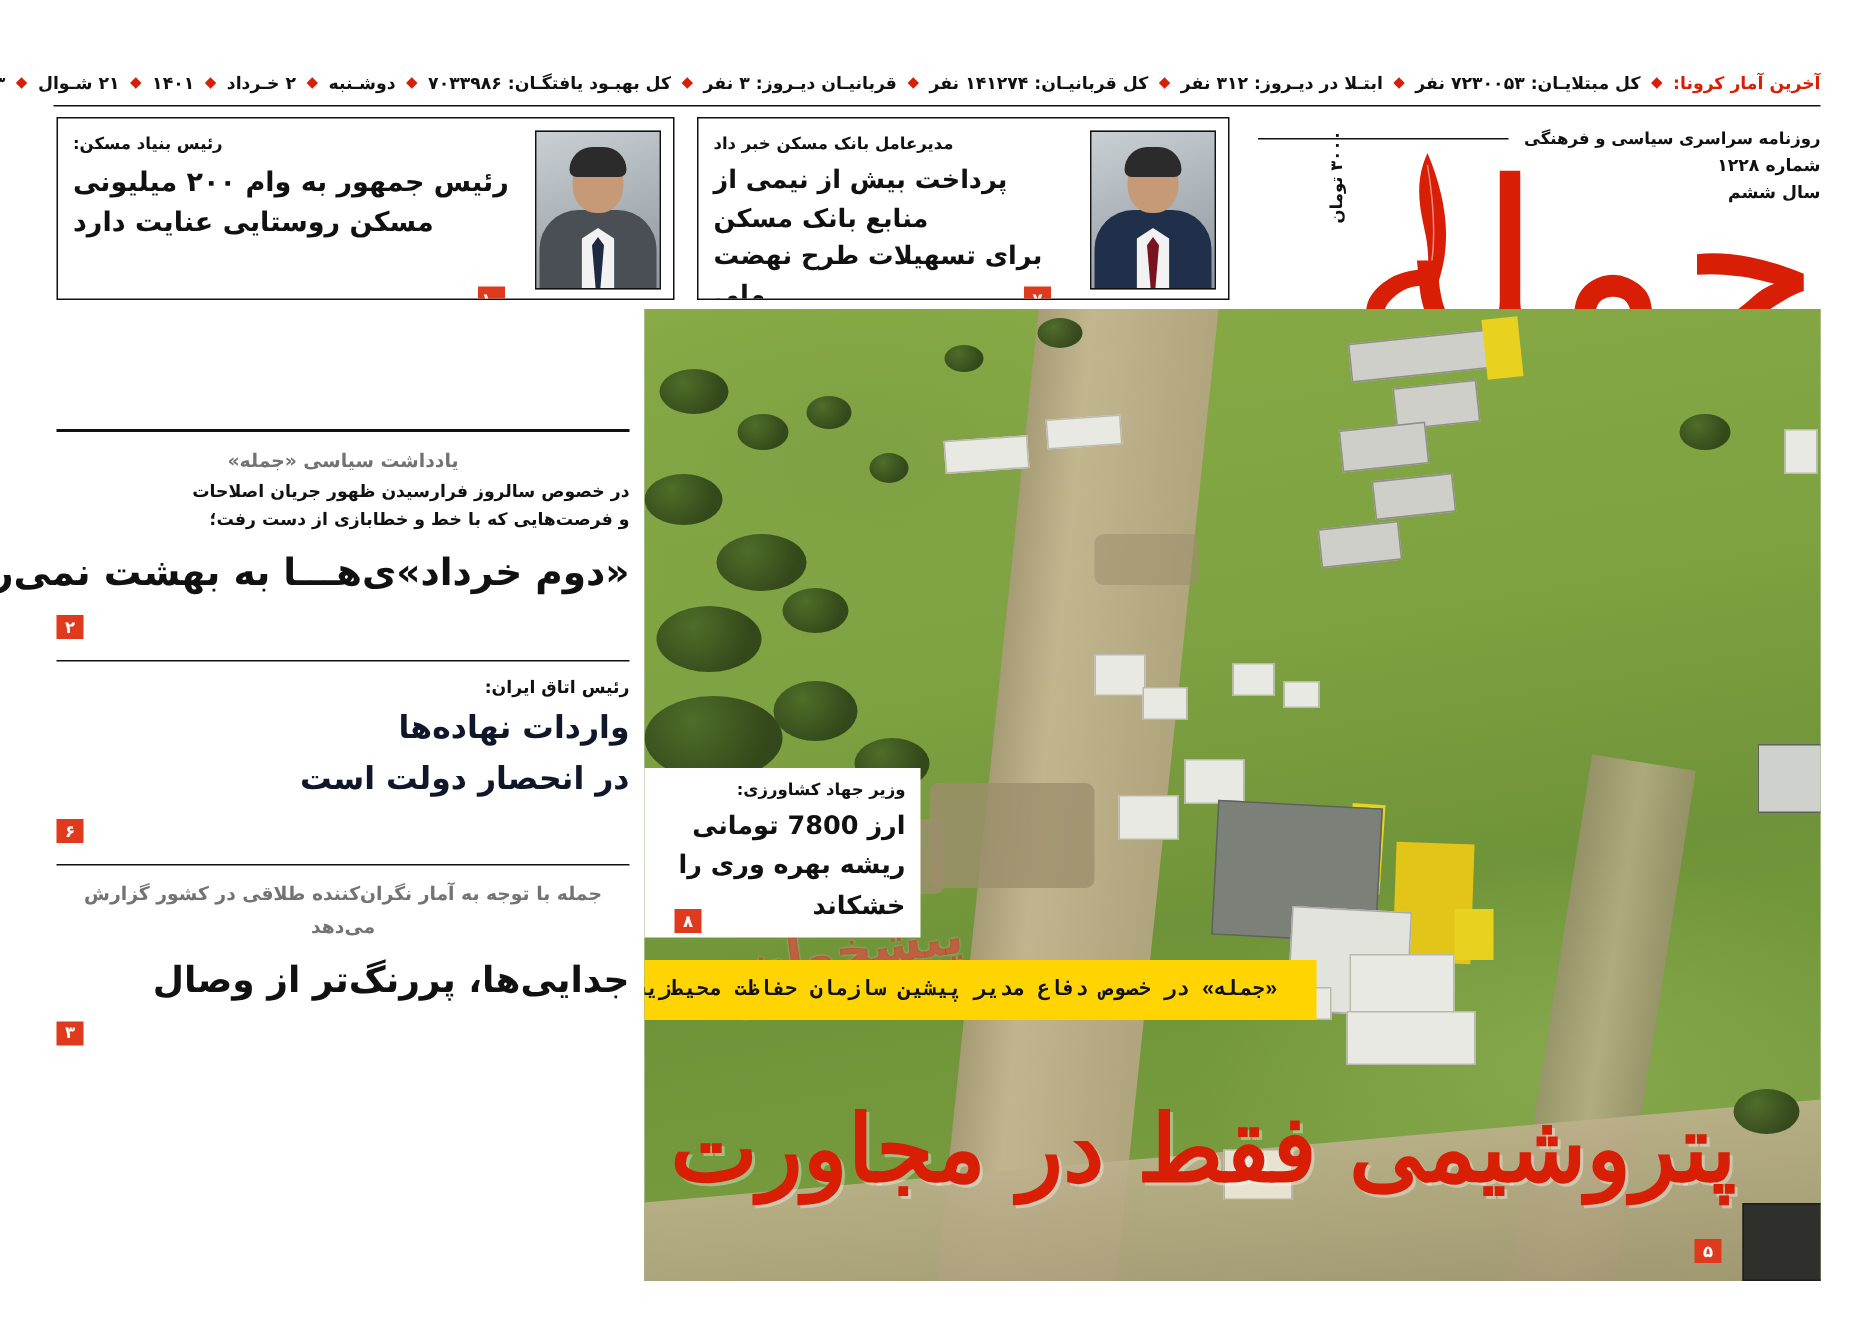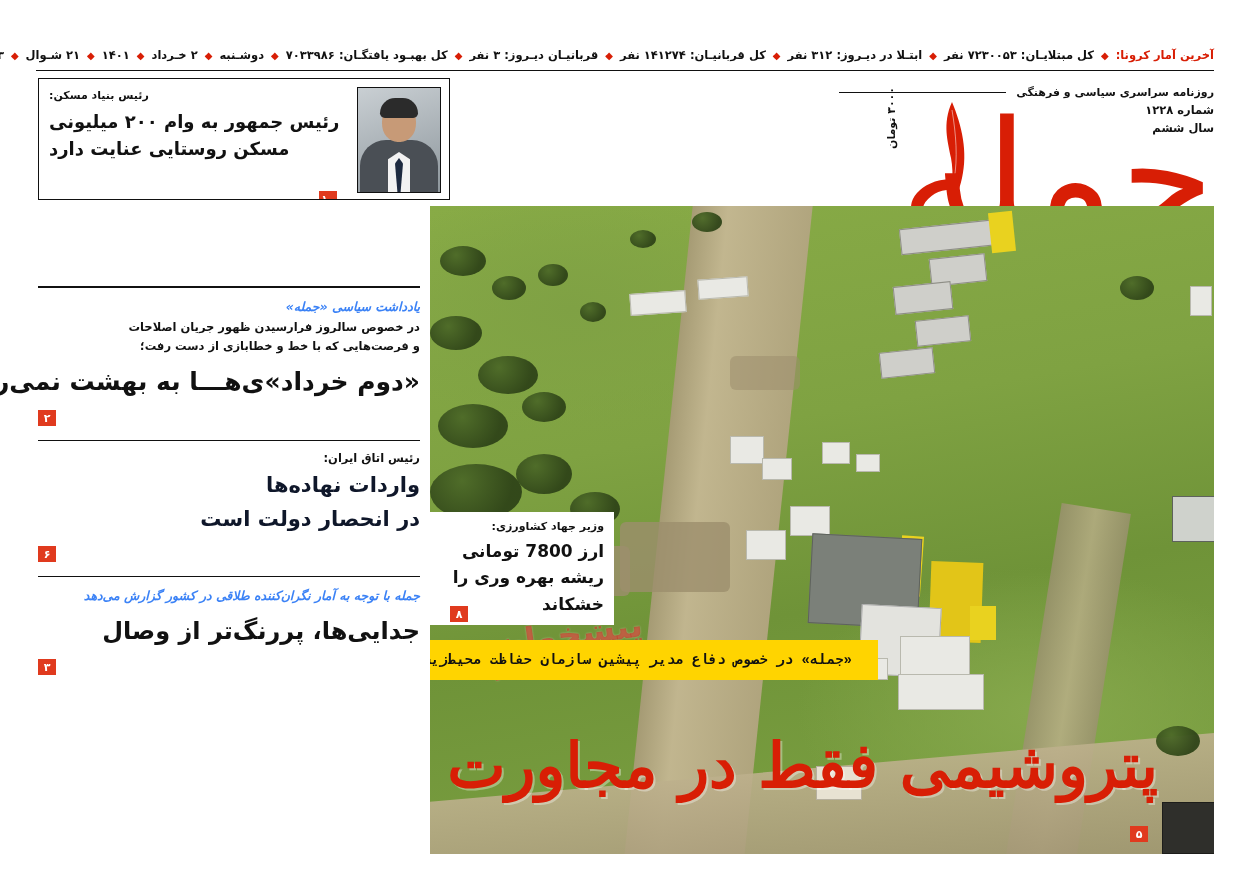--- a/index.html
+++ b/index.html
@@ -367,26 +367,25 @@
     right: 830px;
     width: 382px;
     direction: rtl;
   }
   .col-rule {
     height: 2px;
     background: #111;
     margin: 0 0 8px 0;
   }
   .col-kicker-red {
-    color: #3b82f6;
+    color: #737373;
     font-size: 12.5px;
     font-weight: bold;
     line-height: 1.75;
-    text-align: right;
-    font-style: italic;
+    text-align: center;
   }
   .col-kicker {
     color: #111;
     font-size: 11.5px;
     font-weight: bold;
     line-height: 1.7;
     text-align: right;
   }
   .col-head {
     font-size: 25px;
@@ -479,20 +478,38 @@
       </div>
     </div>
     <div class="mast-price">۳۰۰۰ تومان</div>
     <svg class="logo-feather" viewBox="0 0 46 110">
       <path d="M24 2 C34 26 40 52 34 78 C31 92 26 102 22 108 C24 92 26 74 23 58 C20 42 14 24 24 2 Z" fill="#d81e05"></path>
       <path d="M24 10 C28 34 30 58 26 80" stroke="#fff" stroke-width="1" fill="none" opacity=".5"></path>
     </svg>
     <div class="logo-word">جمله</div>
   </div>
 
+  <div class="teaser teaser-a">
+    <div class="thumb">
+      <div class="portrait">
+        <div class="p-bg"></div>
+        <div class="p-body"></div>
+        <div class="p-shirt"></div>
+        <div class="p-tie"></div>
+        <div class="p-head"></div>
+        <div class="p-hair"></div>
+      </div>
+    </div>
+    <div class="t-body">
+      <div class="t-kicker">مدیرعامل بانک مسکن خبر داد</div>
+      <div class="t-title">پرداخت بیش از نیمی از منابع بانک مسکن</div>
+      <div class="t-title">برای تسهیلات طرح نهضت ملی</div>
+    </div>
+    <div class="pagebox" style="right:118px; bottom:-8px;">۷</div>
+  </div>
 
   <div class="teaser teaser-b">
     <div class="thumb">
       <div class="portrait">
         <div class="p-bg"></div>
         <div class="p-body" style="background:#4a4f55;"></div>
         <div class="p-shirt"></div>
         <div class="p-tie" style="background:#1d2a40;"></div>
         <div class="p-head"></div>
         <div class="p-hair"></div>

